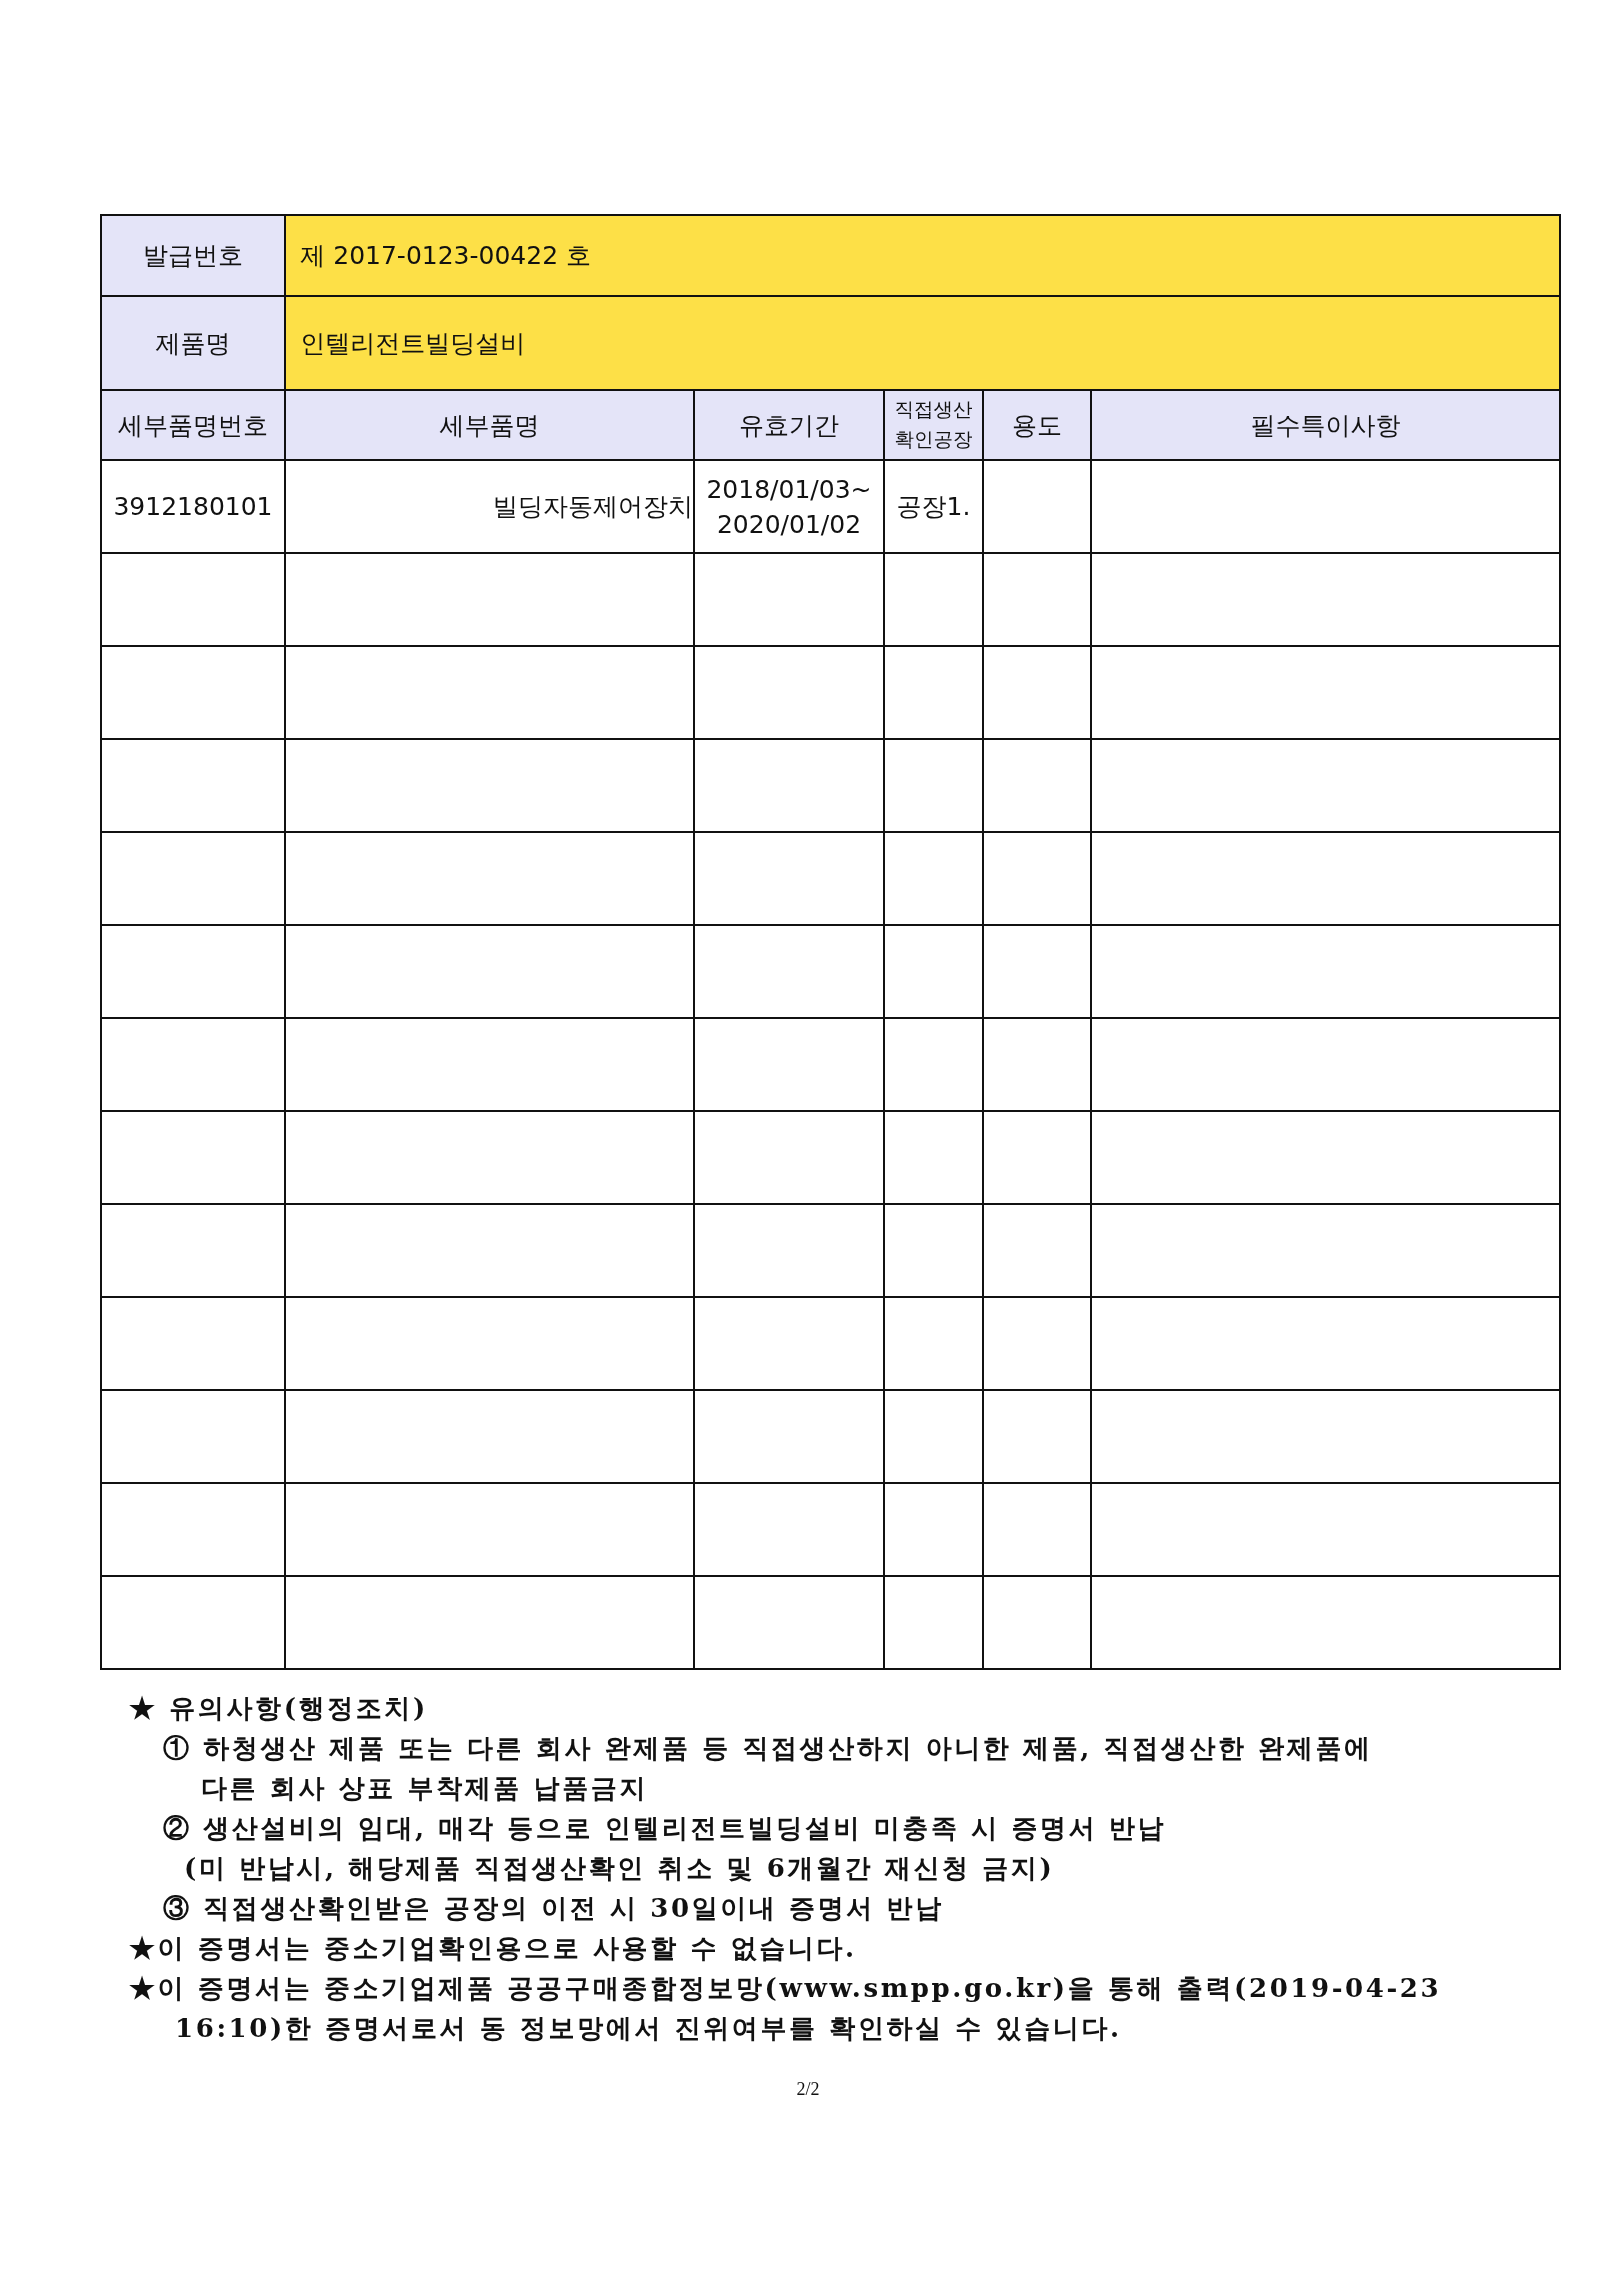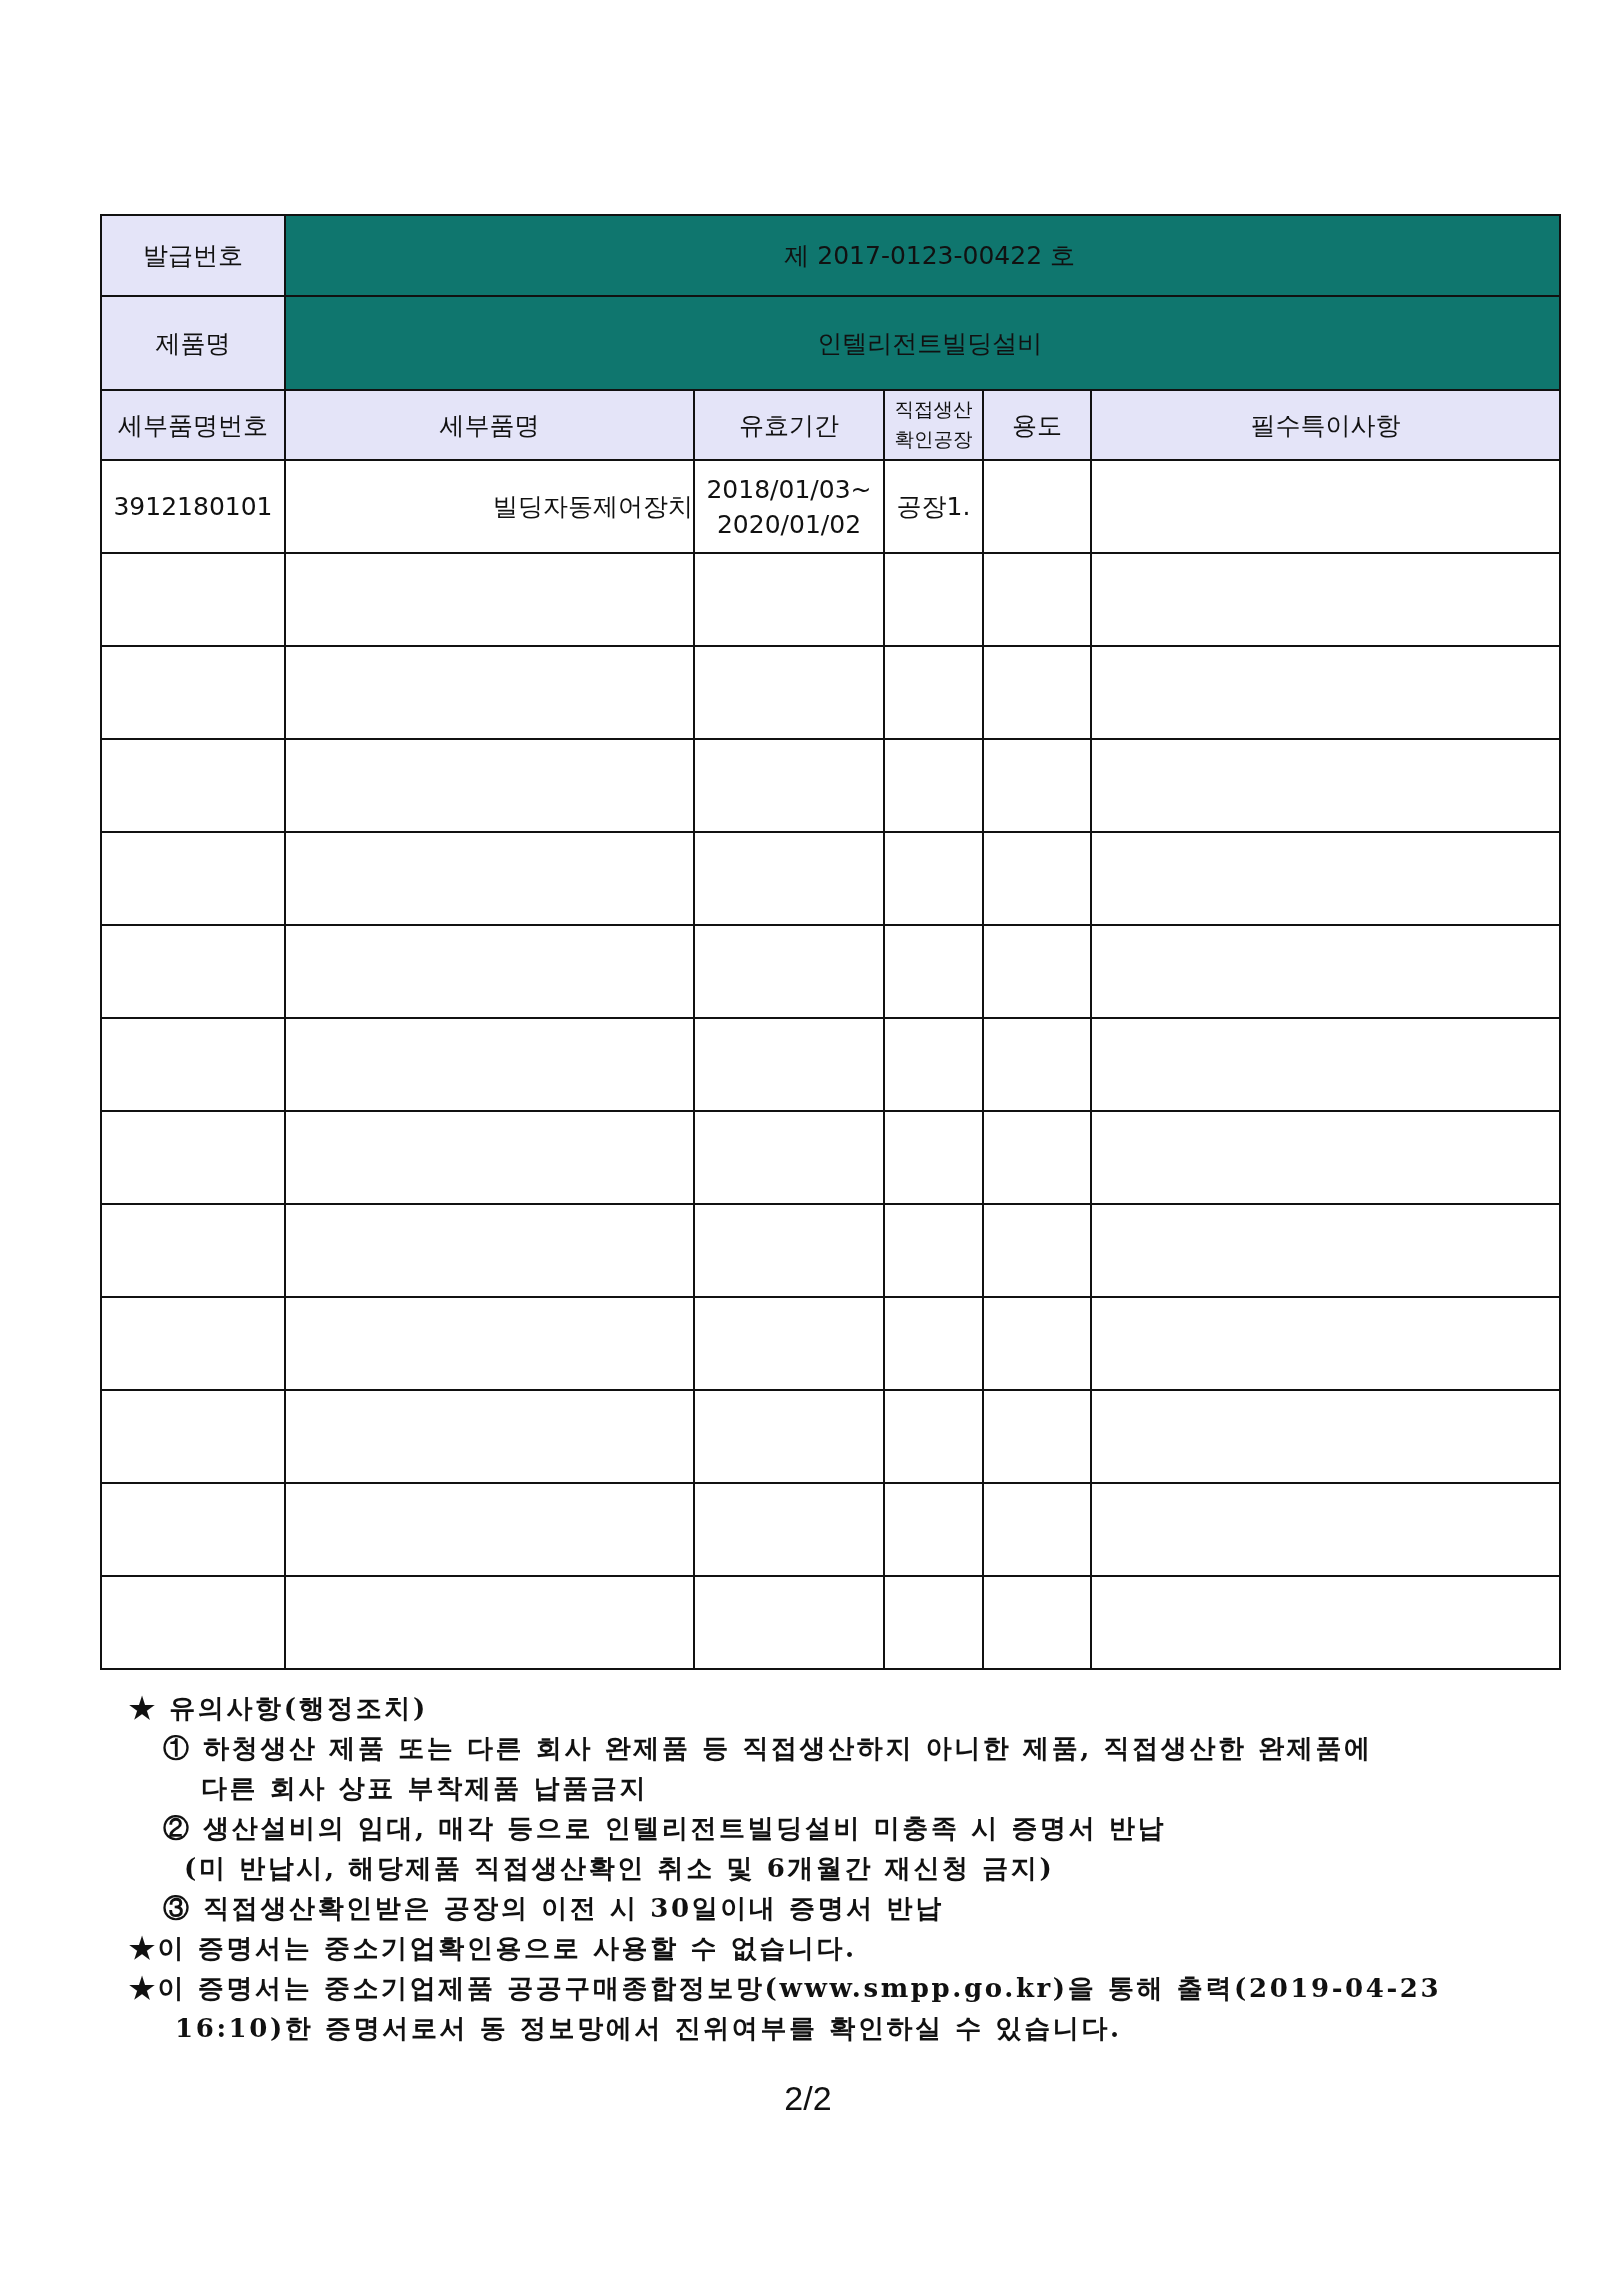--- a/index.html
+++ b/index.html
@@ -28,22 +28,22 @@
       padding: 0;
       font-size: 25px;
       vertical-align: middle;
       overflow: hidden;
     }
     .label-cell {
       background: #e4e4f8;
       text-align: center;
     }
     .value-cell {
-      background: #0f766e;
-      text-align: center;
+      background: #fde047;
+      text-align: left;
       padding-left: 14.3px !important;
     }
     .hdr {
       background: #e4e4f8;
       text-align: center;
     }
     .hdr-small {
       font-size: 19.5px !important;
       line-height: 30px;
     }
@@ -70,22 +70,22 @@
     .notes .indent1 { padding-left: 34px; }
     .notes .indent2 { padding-left: 72px; }
     .notes .indent3 { padding-left: 55px; }
     .notes .indent4 { padding-left: 46px; }
     .page-num {
       position: absolute;
       left: 0;
       width: 1616px;
       top: 2079px;
       text-align: center;
-      font-family: Liberation Sans, sans-serif;
-      font-size: 34px;
+      font-family: Liberation Serif, serif;
+      font-size: 18px;
     }
   </style>
 </head>
 <body>
 
 <table class="cert-table">
   <colgroup>
     <col style="width:184px">
     <col style="width:409px">
     <col style="width:190px">

